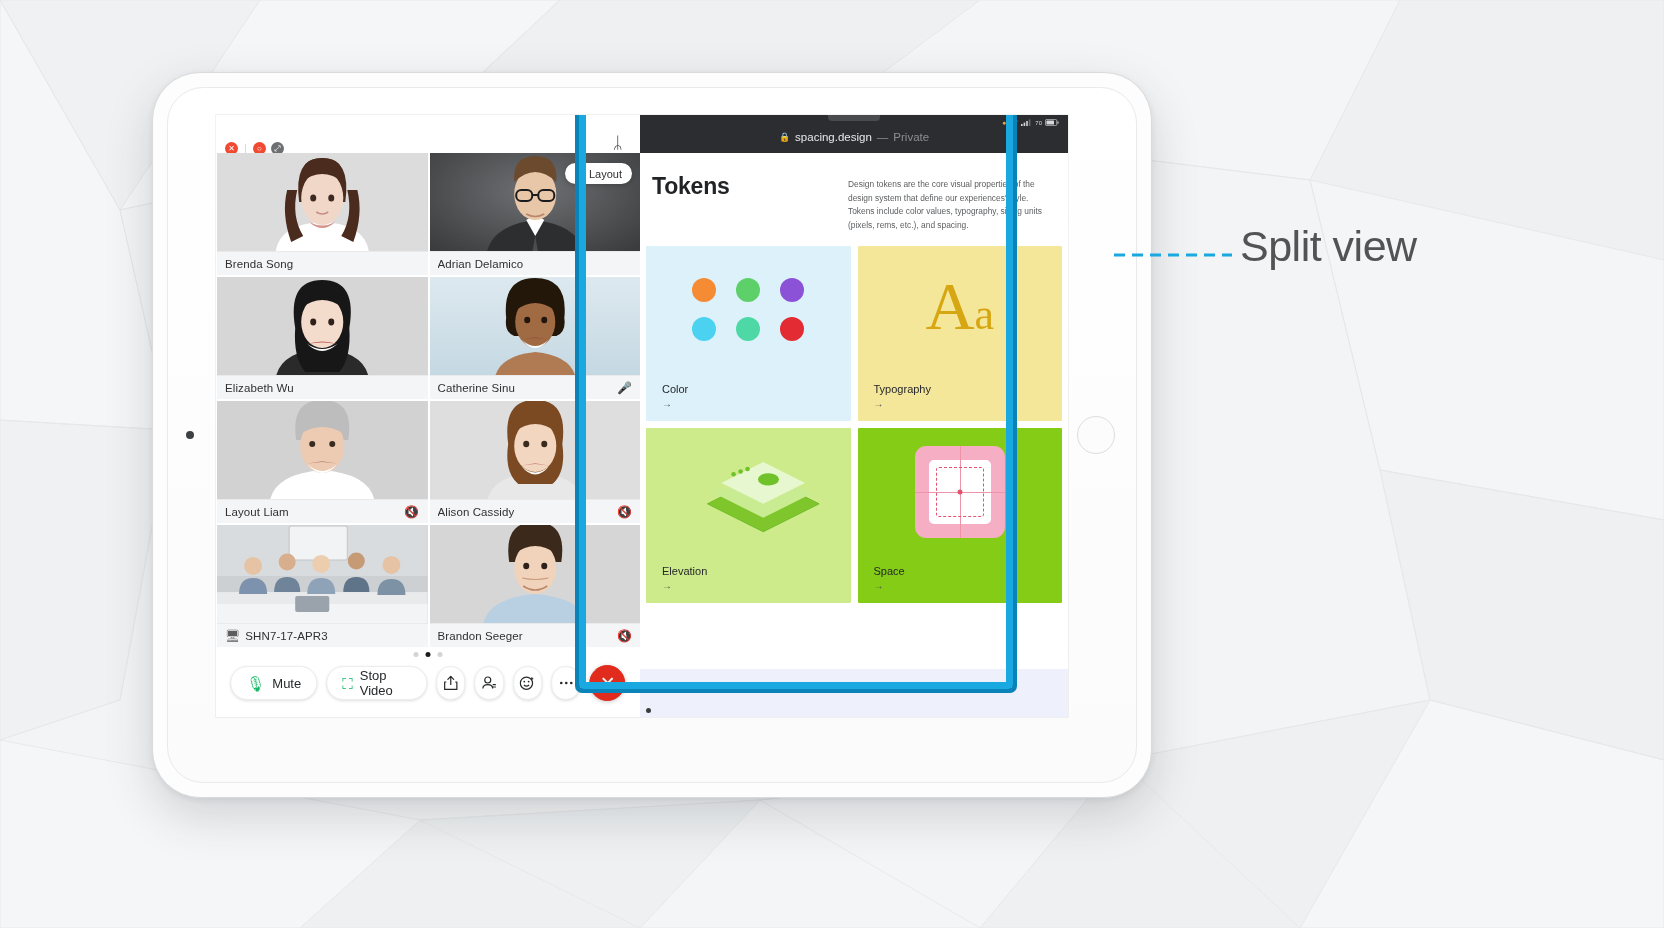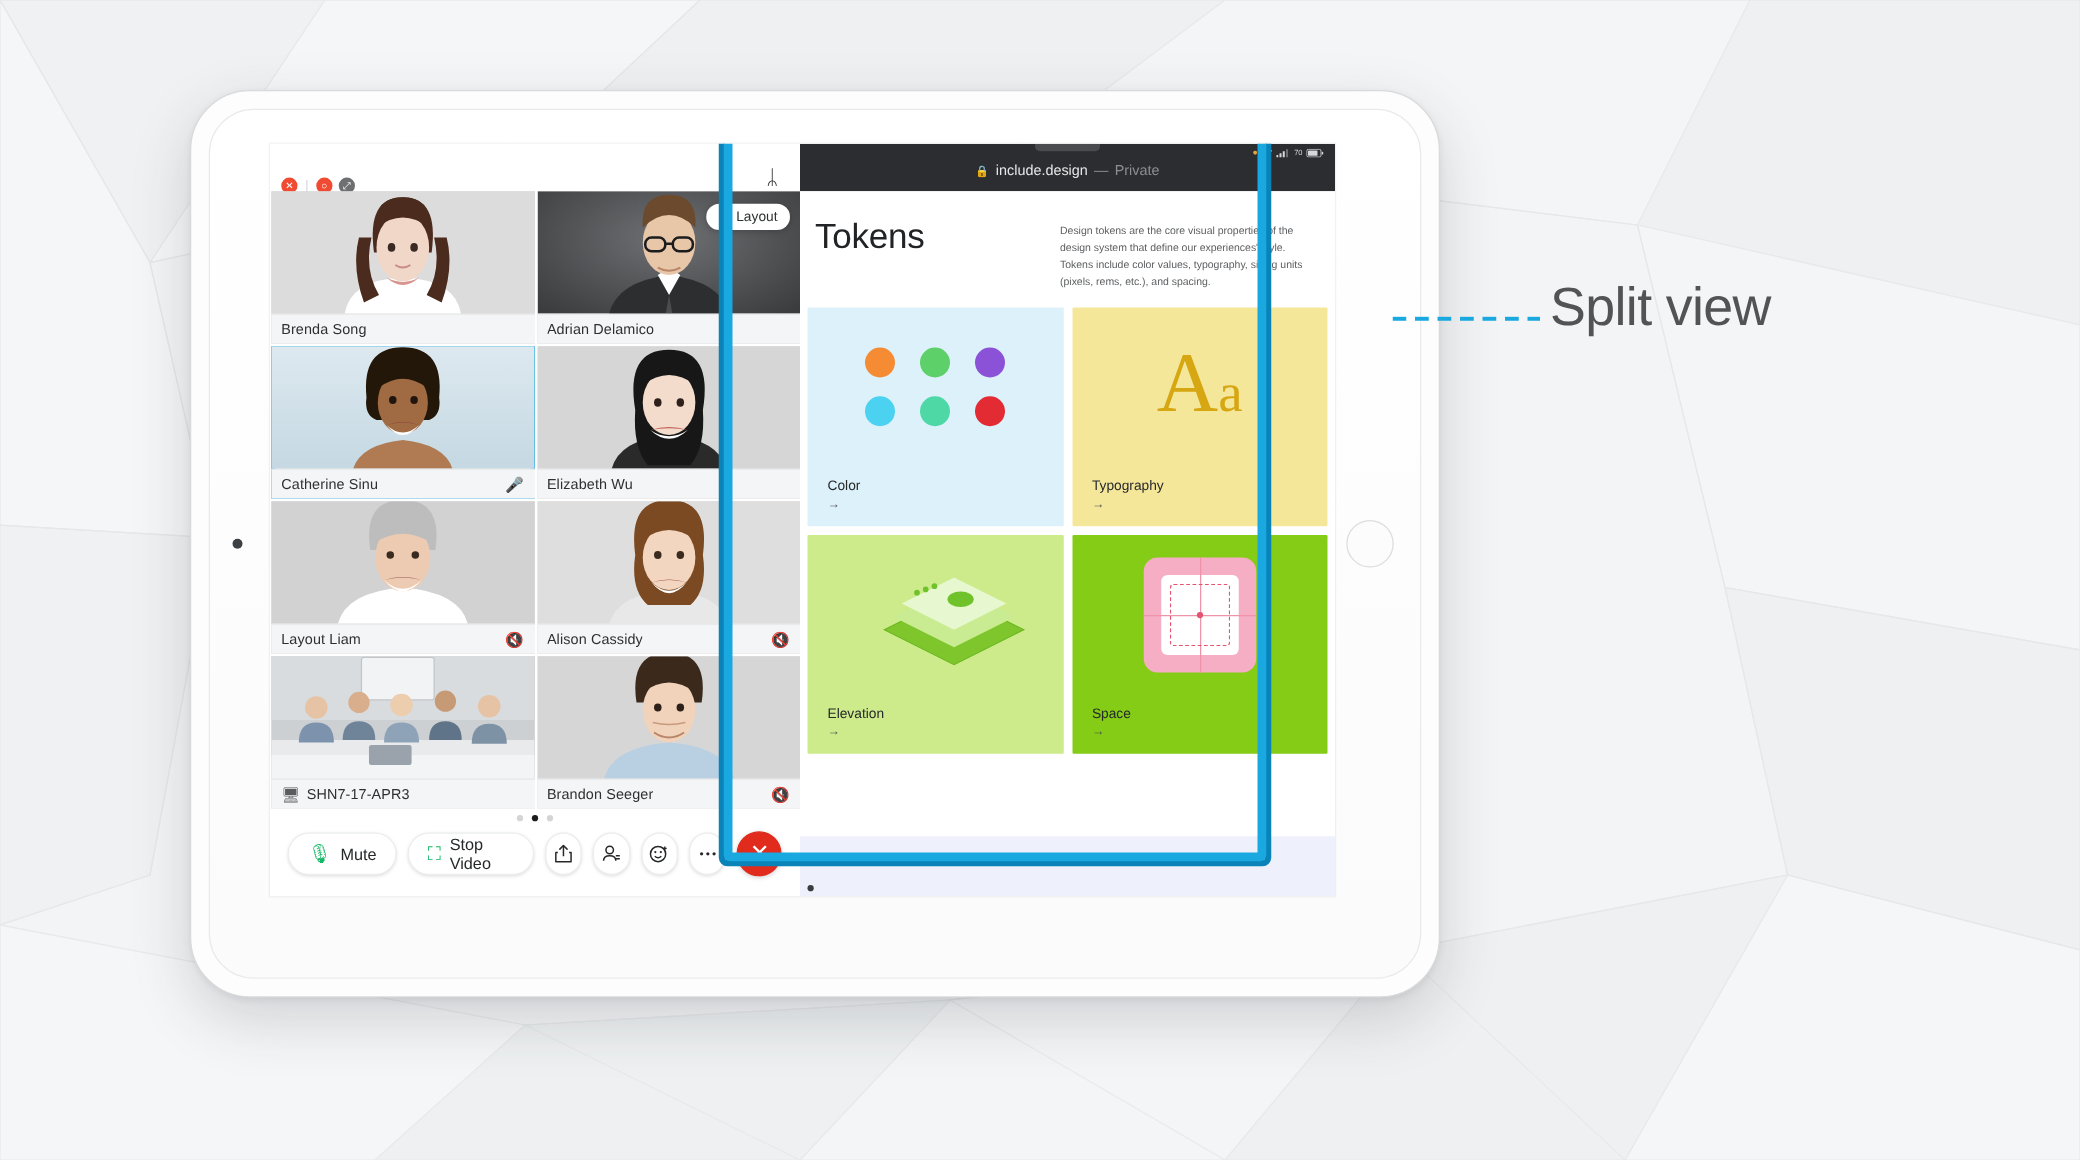--- a/index.html
+++ b/index.html
@@ -159,21 +159,21 @@
   }
   .sf-url .lock { font-size:9px; color:#e6e7e9; }
   .sf-url .priv { color:#8c8e91; }
   .sf-tabtop {
     position:absolute; left:50%; transform:translateX(-50%); top:0;
     width:52px; height:6px; border-radius:0 0 4px 4px; background:#4a4b4e;
   }
 
   .sf-page { position:absolute; left:0; top:38px; right:0; bottom:0; background:#ffffff; overflow:hidden; }
   .tk-head { display:flex; padding:20px 12px 14px 12px; gap:10px; }
-  .tk-title { font-size:28px; color:#212325; font-weight:400; letter-spacing:-.2px; flex:none; width:186px; }
+  .tk-title { font-size:23px; color:#212325; font-weight:700; letter-spacing:-.2px; flex:none; width:186px; }
   .tk-desc { font-size:8.4px; line-height:1.62; color:#5c5e60; padding-top:5px; }
 
   .tk-grid {
     display:grid; grid-template-columns:1fr 1fr; gap:7px;
     padding:0 6px;
   }
   .tk-card { position:relative; height:175px; border-radius:1px; overflow:hidden; }
   .tk-card .art { position:absolute; left:0; right:0; top:0; height:122px;padding-left:30px; }
   .tk-card .lbl { position:absolute; left:16px; bottom:26px; font-size:11px; color:#26282a;margin-top:14px; }
   .tk-card .arw { position:absolute; left:16px; bottom:12px; font-size:10px; color:#4d4f51; }
@@ -307,20 +307,39 @@
               <rect x="108" y="44" width="16" height="11" rx="5" fill="none" stroke="#1b1c1e" stroke-width="2"></rect>
               <path d="M102 49 h6" stroke="#1b1c1e" stroke-width="2"></path>
               <path d="M96 68 q9 5 18 0" stroke="#b8856a" stroke-width="1.6" fill="none"></path>
             </svg>
           </div>
           <div class="namebar">
             <span class="nm">Adrian Delamico</span>
           </div>
         </div>
 
+        <div class="tile">
+          <div class="photo">
+            <svg viewBox="0 0 210 112" preserveAspectRatio="xMidYMid slice">
+              <rect width="210" height="112" fill="#d6d6d6"></rect>
+              <path d="M58 112 q2-30 47-34 q45 4 47 34 z" fill="#2a2a2a"></path>
+              <path d="M78 58 q-8 -48 27 -48 q35 0 27 48 q2 30 -10 44 l-34 0 q-12 -14 -10 -44z" fill="#171717"></path>
+              <ellipse cx="105" cy="52" rx="21" ry="26" fill="#f3dccb"></ellipse>
+              <path d="M84 38 q21 -16 42 0 q3 -26 -21 -26 q-24 0 -21 26z" fill="#171717"></path>
+              <ellipse cx="96" cy="52" rx="3" ry="3.4" fill="#2e211c"></ellipse>
+              <ellipse cx="114" cy="52" rx="3" ry="3.4" fill="#2e211c"></ellipse>
+              <path d="M90 74 q15 10 30 0 q-15 14 -30 0z" fill="#ffffff"></path>
+              <path d="M90 74 q15 -5 30 0 q-15 -3 -30 0z" fill="#c4615c"></path>
+            </svg>
+          </div>
+          <div class="namebar">
+            <span class="nm">Elizabeth Wu</span>
+          </div>
+        </div>
+
         <div class="tile active">
           <div class="photo">
             <svg viewBox="0 0 210 112" preserveAspectRatio="xMidYMid slice">
               <defs>
                   <linearGradient id="g4" x1="0" y1="0" x2="0" y2="1">
                     <stop offset="0" stop-color="#dfeaf0"></stop>
                     <stop offset="1" stop-color="#c3d7e2"></stop>
                   </linearGradient>
                 </defs>
               <rect width="210" height="112" fill="url(#g4)"></rect>
@@ -330,39 +349,20 @@
               <path d="M86 40 q19 -14 38 0 q3 -24 -19 -24 q-22 0 -19 24z" fill="#231709"></path>
               <ellipse cx="97" cy="50" rx="3" ry="3.2" fill="#22150d"></ellipse>
               <ellipse cx="114" cy="50" rx="3" ry="3.2" fill="#22150d"></ellipse>
               <path d="M92 70 q13 12 26 0 q-13 16 -26 0z" fill="#ffffff"></path>
               <path d="M92 70 q13 -5 26 0 q-13 -4 -26 0z" fill="#8a4340"></path>
             </svg>
           </div>
           <div class="namebar">
             <span class="nm">Catherine Sinu</span>
             <span class="micok">🎤</span>
-          </div>
-        </div>
-
-        <div class="tile">
-          <div class="photo">
-            <svg viewBox="0 0 210 112" preserveAspectRatio="xMidYMid slice">
-              <rect width="210" height="112" fill="#d6d6d6"></rect>
-              <path d="M58 112 q2-30 47-34 q45 4 47 34 z" fill="#2a2a2a"></path>
-              <path d="M78 58 q-8 -48 27 -48 q35 0 27 48 q2 30 -10 44 l-34 0 q-12 -14 -10 -44z" fill="#171717"></path>
-              <ellipse cx="105" cy="52" rx="21" ry="26" fill="#f3dccb"></ellipse>
-              <path d="M84 38 q21 -16 42 0 q3 -26 -21 -26 q-24 0 -21 26z" fill="#171717"></path>
-              <ellipse cx="96" cy="52" rx="3" ry="3.4" fill="#2e211c"></ellipse>
-              <ellipse cx="114" cy="52" rx="3" ry="3.4" fill="#2e211c"></ellipse>
-              <path d="M90 74 q15 10 30 0 q-15 14 -30 0z" fill="#ffffff"></path>
-              <path d="M90 74 q15 -5 30 0 q-15 -3 -30 0z" fill="#c4615c"></path>
-            </svg>
-          </div>
-          <div class="namebar">
-            <span class="nm">Elizabeth Wu</span>
           </div>
         </div>
 
         <div class="tile">
           <div class="photo">
             <svg viewBox="0 0 210 112" preserveAspectRatio="xMidYMid slice">
               <rect width="210" height="112" fill="#d2d2d2"></rect>
               <path d="M52 112 q2-32 53-36 q51 4 53 36 z" fill="#ffffff"></path>
               <path d="M79 46 q-6 -40 26 -40 q32 0 26 40 z" fill="#bdbdbd"></path>
               <ellipse cx="105" cy="52" rx="22" ry="27" fill="#edcbb2"></ellipse>
@@ -521,21 +521,21 @@
             </svg>
             <span style="font-size:6px;">70</span>
             <svg width="14" height="7" viewBox="0 0 14 7">
               <rect x=".4" y=".4" width="11.4" height="6.2" rx="1.4" stroke="#d6d7d9" stroke-width=".7" fill="none"></rect>
               <rect x="1.4" y="1.4" width="7.6" height="4.2" rx=".7" fill="#d6d7d9"></rect>
               <rect x="12.4" y="2.4" width="1.2" height="2.2" rx=".5" fill="#d6d7d9"></rect>
             </svg>
           </div>
           <div class="sf-url">
             <span class="lock">🔒</span>
-            <span>include.design</span>
+            <span>spacing.design</span>
             <span class="priv">—</span>
             <span class="priv">Private</span>
           </div>
         </div>
 
         <div class="sf-page">
           <div class="tk-head">
             <div class="tk-title">Tokens</div>
             <div class="tk-desc">Design tokens are the core visual properties of the design system that define our experiences' style. Tokens include color values, typography, sizing units (pixels, rems, etc.), and spacing.</div>
           </div>

